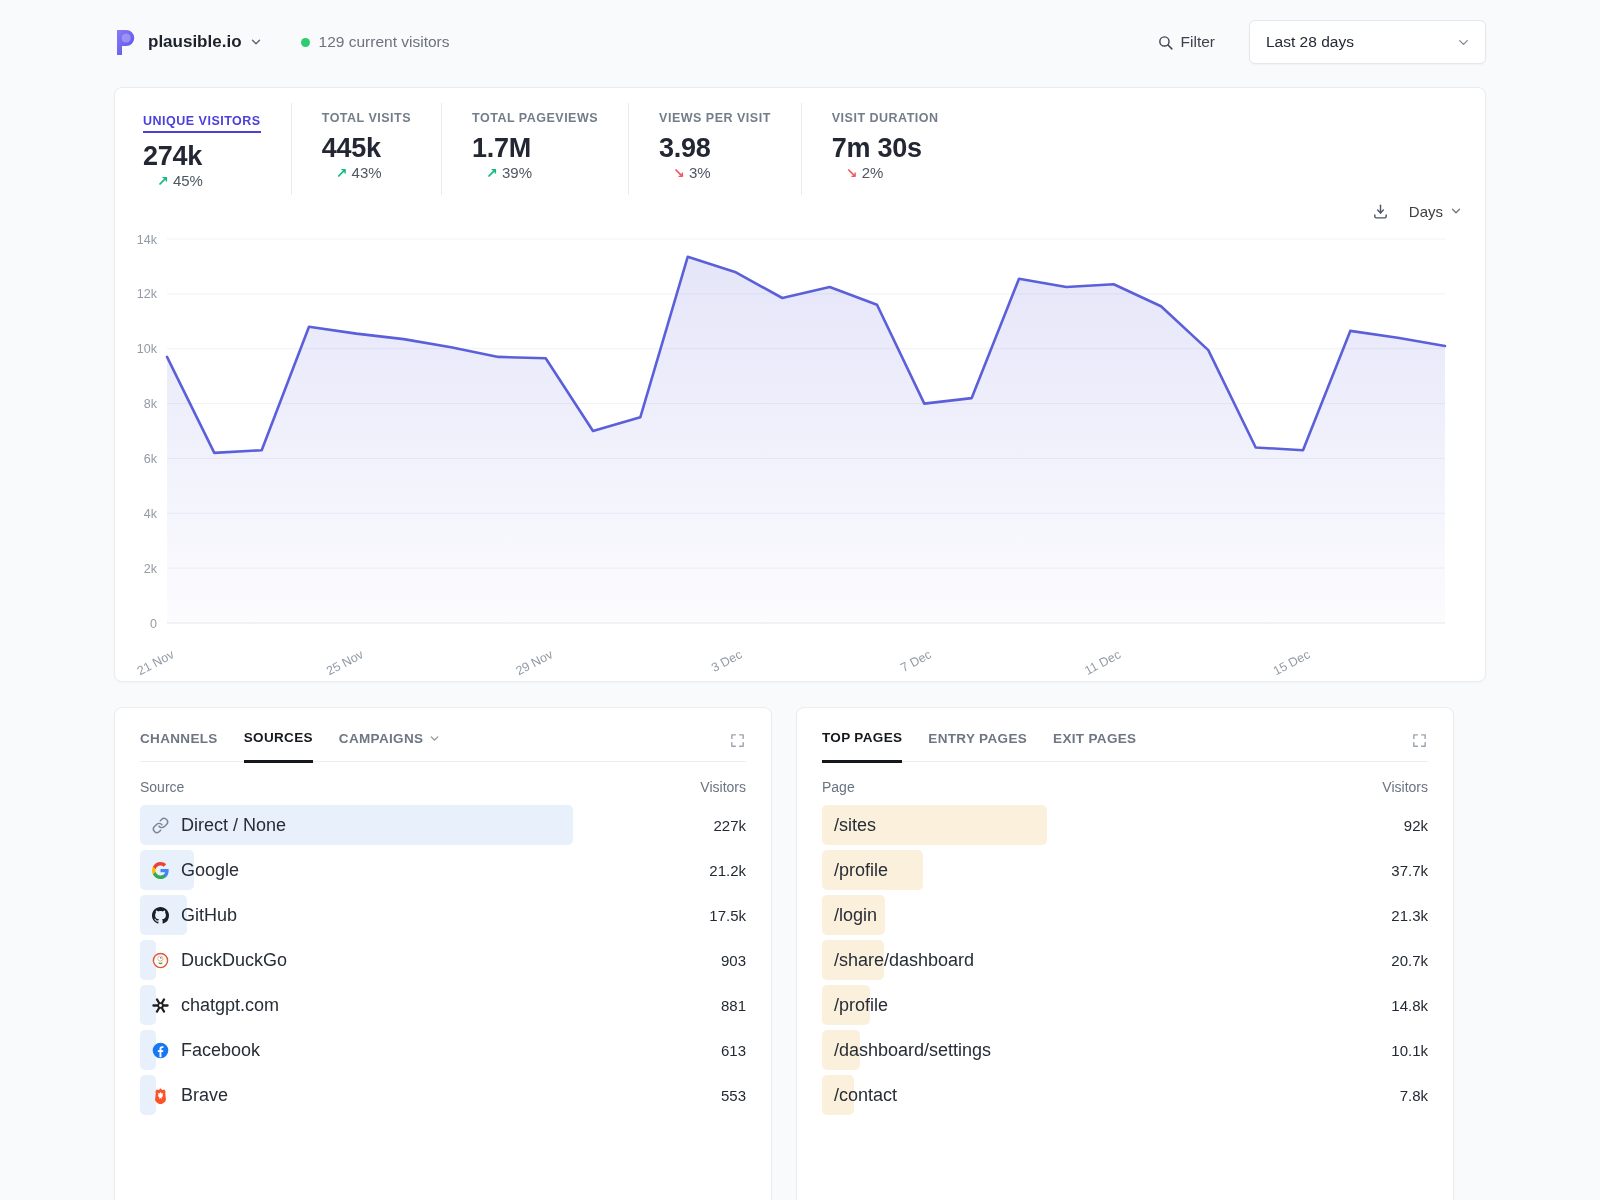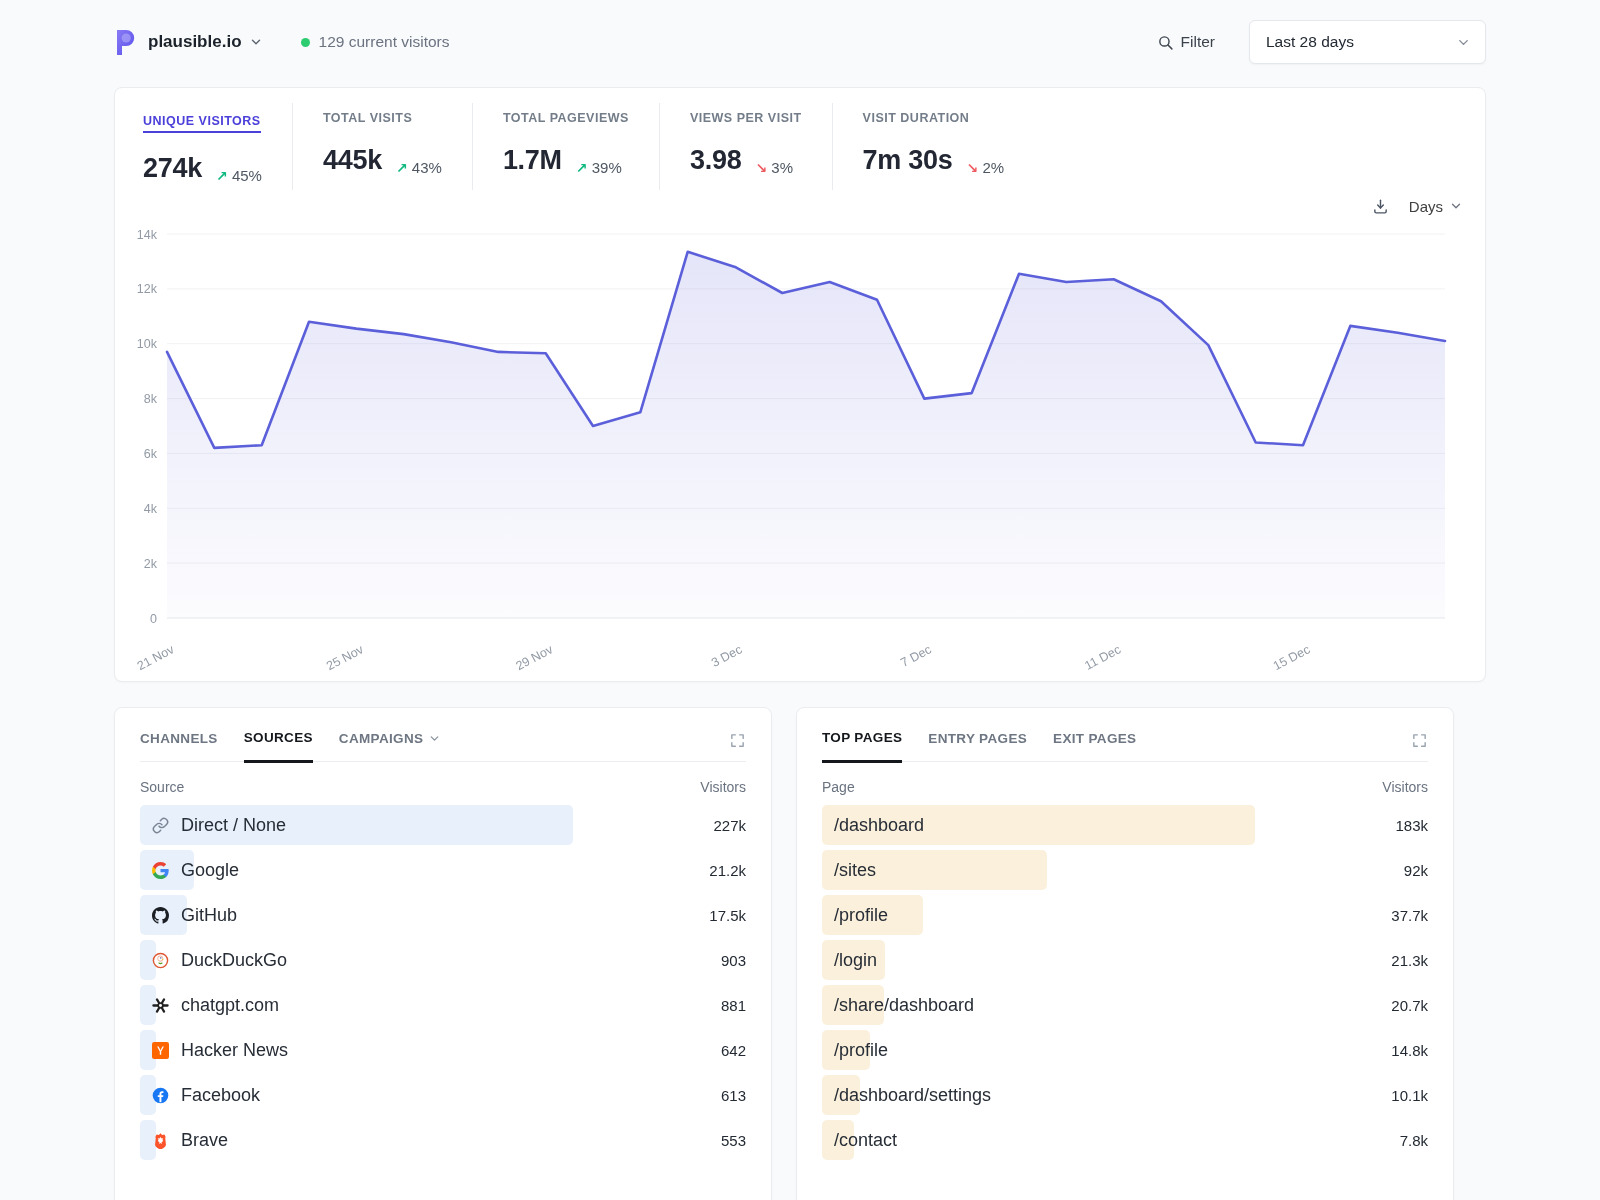--- a/index.html
+++ b/index.html
@@ -28,21 +28,21 @@
   
   .card { background:#fff; border:1px solid #eaecef; border-radius:8px; box-shadow:0 1px 2px rgba(0,0,0,.03); }
   .chart-card { margin-top:21px; padding-top:15px; height:595px; overflow:hidden; }
 
   
   .stats { display:flex; padding:0 28px; }
   .stat { padding:8px 30px 6px 0; margin-right:30px; border-right:1px solid #e9ebee; cursor:pointer; }
   .stat:last-child { border-right:none; }
   .stat-label { font-size:12.5px; font-weight:700; letter-spacing:.04em; color:#737d89; white-space:nowrap; }
   .stat.active .stat-label { color:#4b40da; display:inline-block; border-bottom:2px solid #4b40da; padding-bottom:3px; }
-  .stat-value-row { display:flex; align-items:flex-end; margin-top:20px; }
+  .stat-value-row { display:flex; align-items:flex-start; margin-top:8px;flex-direction:column; }
   .stat-value { font-size:27px; font-weight:700; color:#222733; letter-spacing:-.01em; white-space:nowrap; }
   .stat-change { font-size:15px; color:#4e5763; margin-left:14px; white-space:nowrap; }
   .stat-change .arrow { font-weight:700; font-size:14px; }
   .stat-change.green .arrow { color:#10b981; }
   .stat-change.red .arrow { color:#ee5a5f; }
 
   .chart-tools { display:flex; align-items:center; justify-content:flex-end; gap:20px; padding-right:22px; height:28px; margin-top:2px; }
   .dl-icon { display:inline-flex; color:#4b5563; cursor:pointer; }
   .interval { display:flex; align-items:center; gap:6px; font-size:15px; color:#404040; cursor:pointer; }
   .interval .chev-icon { margin-left:0; color:#6b7280; }
@@ -295,31 +295,20 @@
                 <line x1="8" y1="12" x2="2" y2="12"></line>
                 <line x1="10" y1="8.54" x2="7" y2="3.34"></line>
                 <line x1="14" y1="8.54" x2="17" y2="3.34"></line>
                 <circle cx="12" cy="12" r="3.4" fill="#fff" stroke-width="2.6"></circle>
               </svg>
             </span>
             <span class="rlabel">chatgpt.com</span>
             <span class="rvalue">881</span>
           </div>
           <div class="row">
-            <span class="bar" style="width:2.60%;background:#e7f0fb"></span>
-            <span class="ricon">
-              <svg viewBox="0 0 24 24">
-                <rect width="24" height="24" rx="3" fill="#FF6600"></rect>
-                <path d="M11 13.4 7.2 6.4h2.1l2.7 5.2 2.7-5.2h2.1L13 13.4V18h-2z" fill="#fff"></path>
-              </svg>
-            </span>
-            <span class="rlabel">Hacker News</span>
-            <span class="rvalue">642</span>
-          </div>
-          <div class="row">
             <span class="bar" style="width:2.59%;background:#e7f0fb"></span>
             <span class="ricon">
               <svg viewBox="0 0 24 24">
                 <circle cx="12" cy="12" r="11" fill="#1877F2"></circle>
                 <path d="M13.3 21.6v-7.4h2.4l.36-2.7h-2.76V9.8c0-.78.26-1.35 1.4-1.35h1.45V6.1c-.26-.03-1.14-.1-2.1-.1-2.1 0-3.5 1.25-3.5 3.55v2h-2.4v2.7h2.4v7.35z" fill="#fff"></path>
               </svg>
             </span>
             <span class="rlabel">Facebook</span>
             <span class="rvalue">613</span>
           </div>
@@ -352,25 +341,20 @@
               <path d="M9 20H4v-5"></path>
             </svg>
         </span>
       </div>
       <div class="cols">
         <span>Page</span>
         <span>Visitors</span>
       </div>
       <div class="rows">
           <div class="row">
-            <span class="bar" style="width:71.40%;background:#fbf0dc"></span>
-            <span class="rlabel no-icon">/dashboard</span>
-            <span class="rvalue">183k</span>
-          </div>
-          <div class="row">
             <span class="bar" style="width:37.09%;background:#fbf0dc"></span>
             <span class="rlabel no-icon">/sites</span>
             <span class="rvalue">92k</span>
           </div>
           <div class="row">
             <span class="bar" style="width:16.61%;background:#fbf0dc"></span>
             <span class="rlabel no-icon">/profile</span>
             <span class="rvalue">37.7k</span>
           </div>
           <div class="row">

